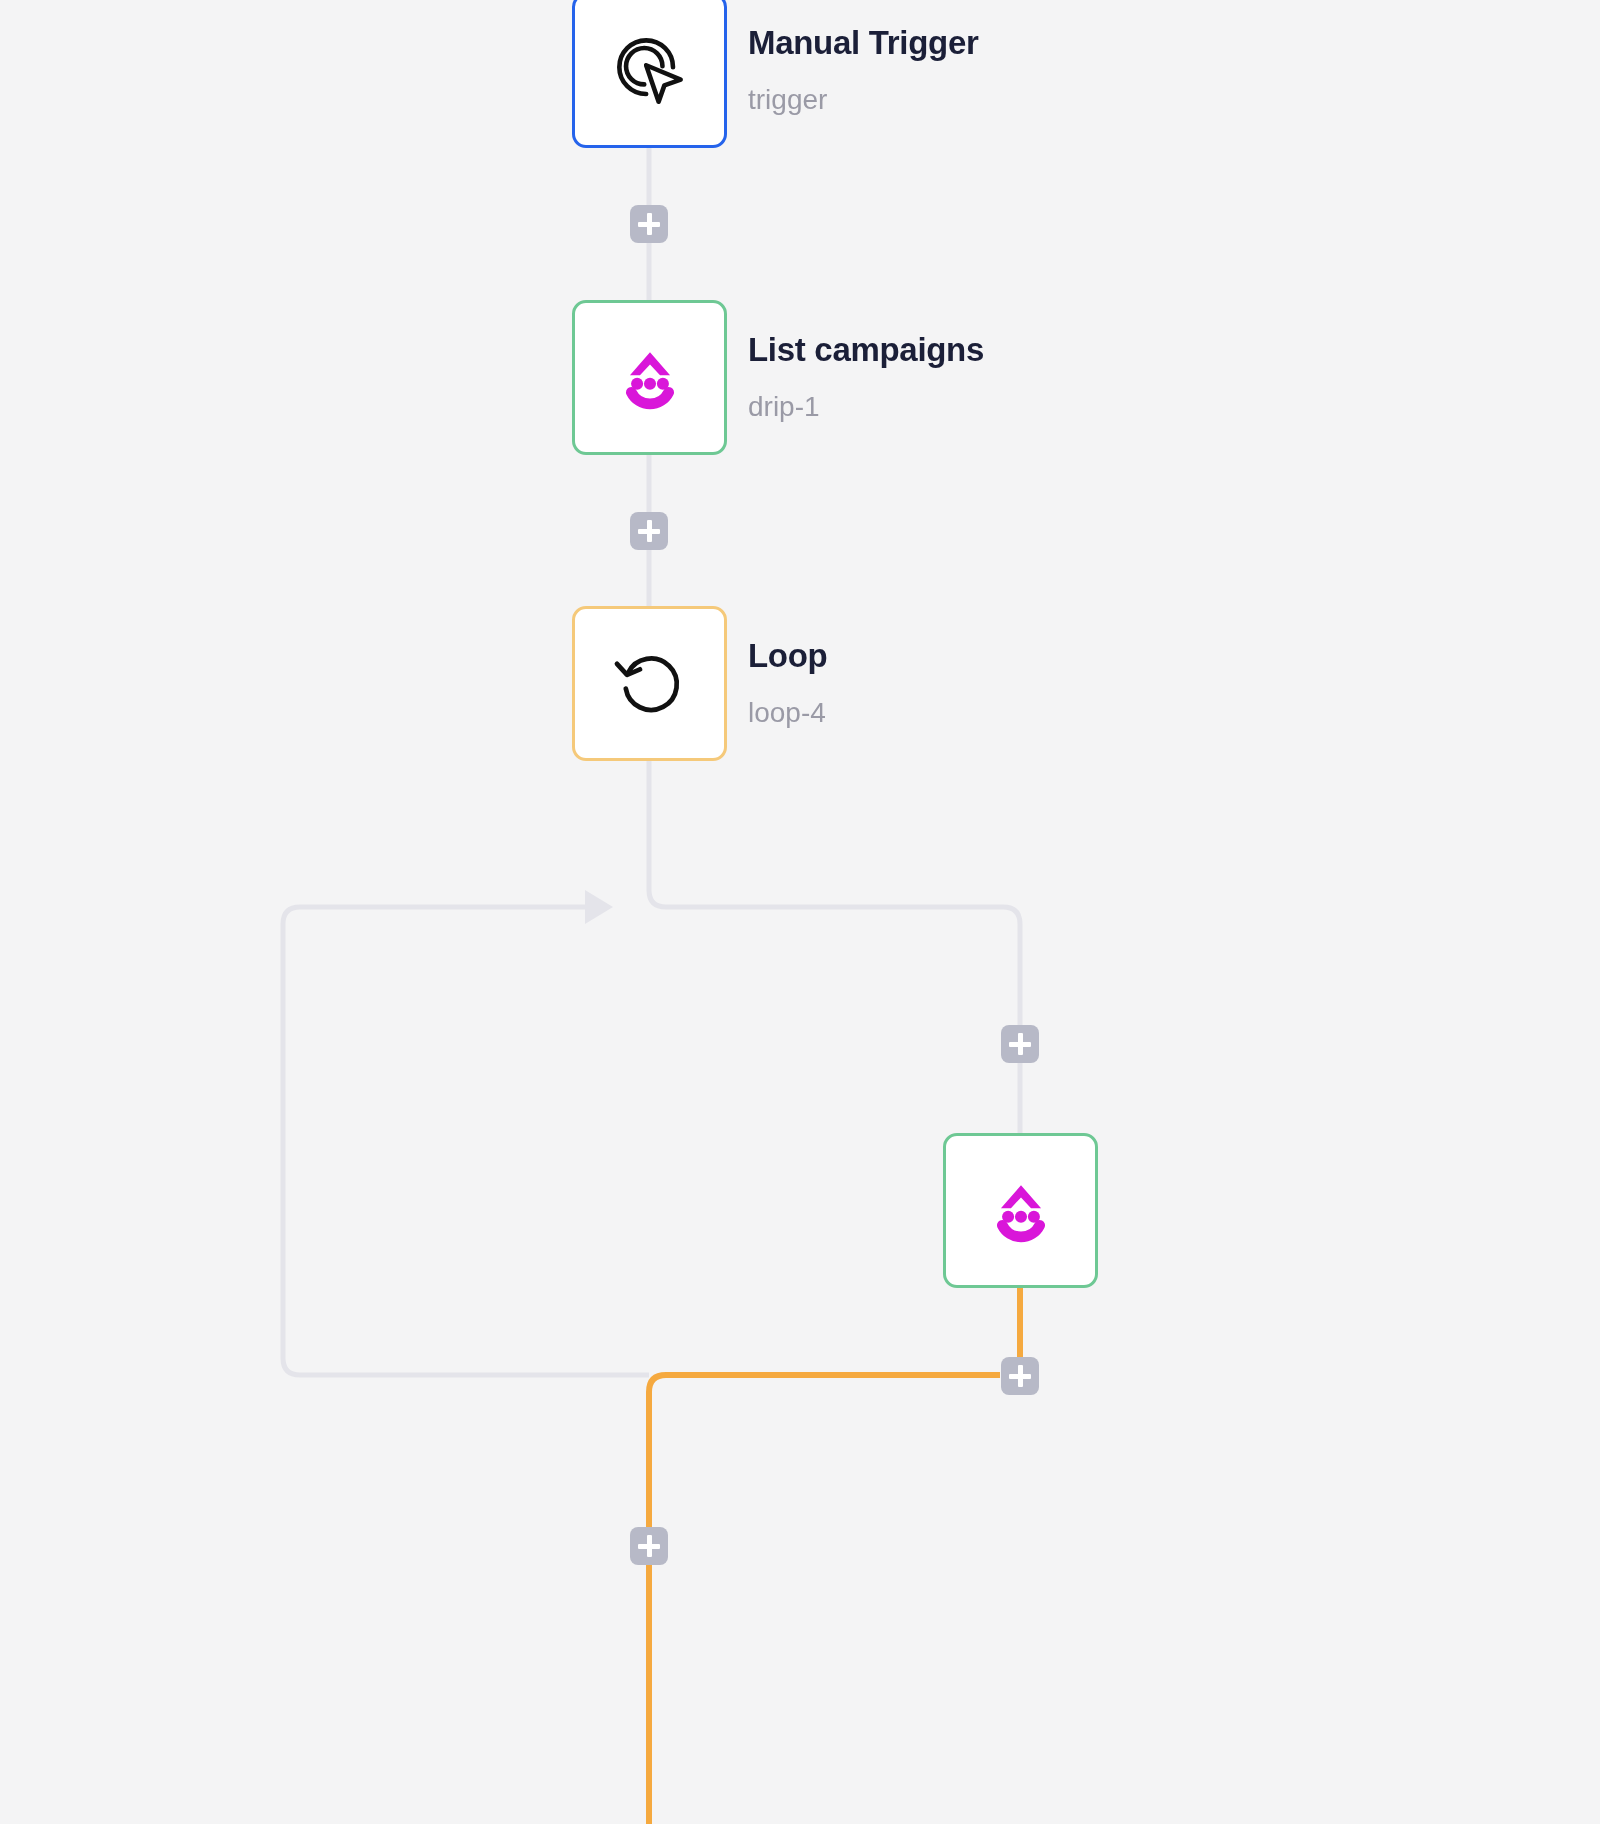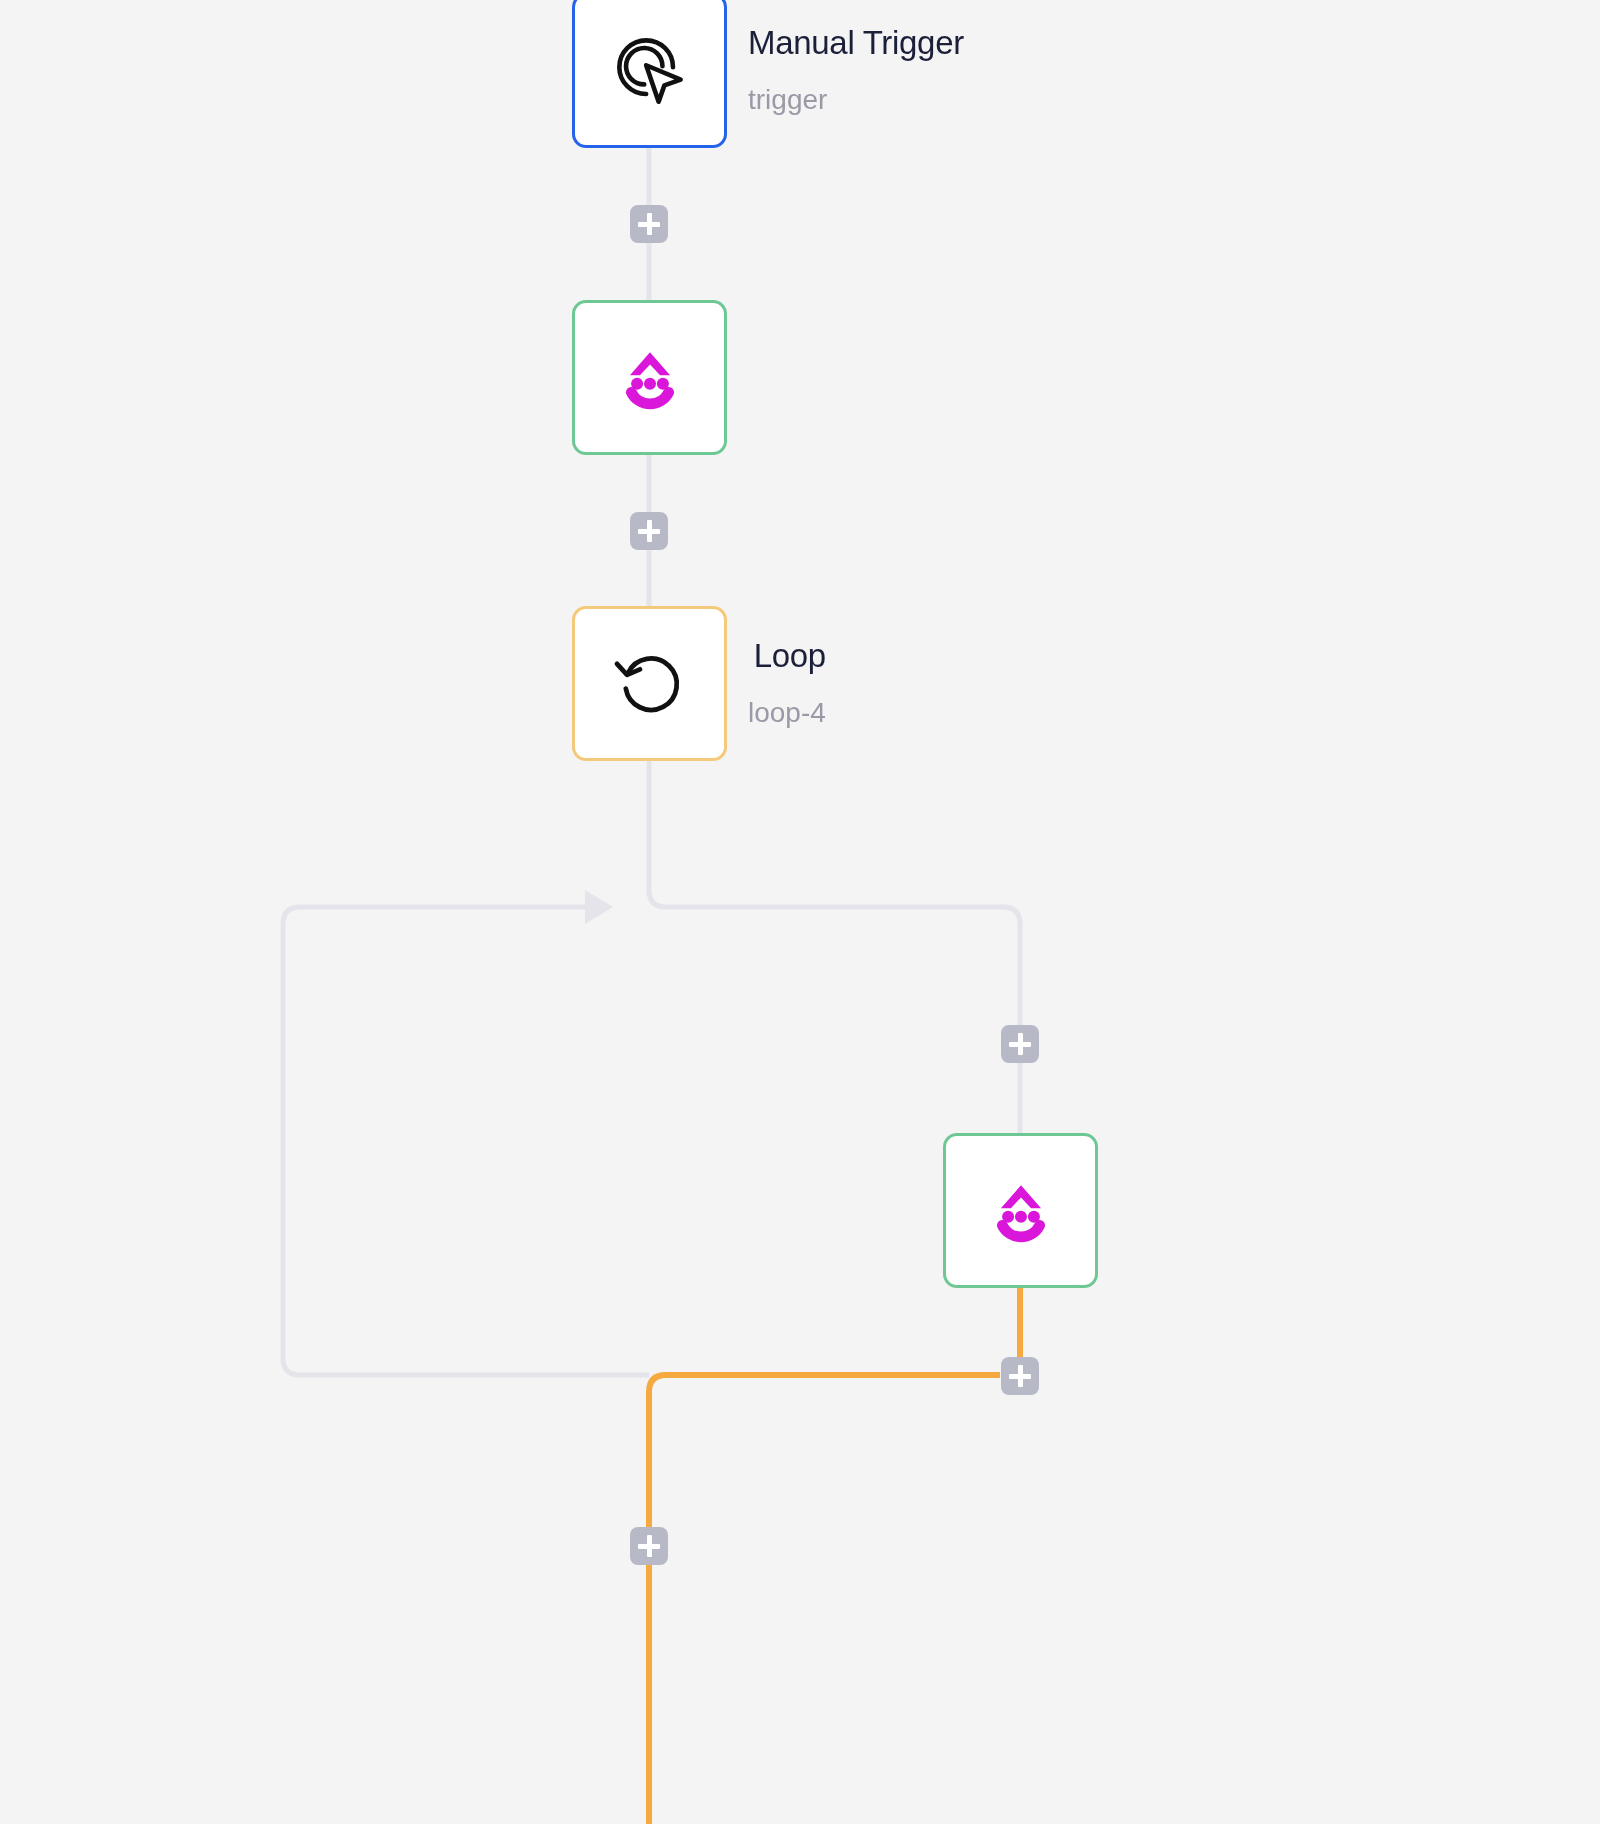--- a/index.html
+++ b/index.html
@@ -23,21 +23,21 @@
   .node.blue   { border:3px solid #2563eb; }
   .node.green  { border:3px solid #6ec894; }
   .node.amber  { border:3px solid #f5c97a; }
 
   .label {
     position:absolute;
     display:flex; flex-direction:column; justify-content:center;
     white-space:nowrap;
   }
   .label .title {
-    font-size:33px; font-weight:400; color:#1b1f38;
+    font-size:33px; font-weight:700; color:#1b1f38;
     letter-spacing:-0.3px; line-height:1.2;text-align:right;
   }
   .label .sub {
     font-size:28px; font-weight:400; color:#9a9aa6;
     line-height:1.25; margin-top:19px;
   }
 
   .plus {
     position:absolute;
     width:38px; height:38px;
@@ -95,20 +95,24 @@
     <span class="icon">
       <svg width="86" height="86" viewBox="0 0 60 60">
         <path d="M30 12 L44 28 L37 28 L30 20.5 L23 28 L16 28 Z" fill="#d916d9"></path>
         <circle cx="21" cy="34" r="4.2" fill="#d916d9"></circle>
         <circle cx="30" cy="34" r="4.2" fill="#d916d9"></circle>
         <circle cx="39" cy="34" r="4.2" fill="#d916d9"></circle>
         <path d="M17 40 A14.5 14.5 0 0 0 43 40" fill="none" stroke="#d916d9" stroke-width="7.5" stroke-linecap="round"></path>
       </svg>
     </span>
   </div>
+  <div class="label" style="left:748px; top:312px; height:130px;">
+    <div class="title">List campaigns</div>
+    <div class="sub">drip-1</div>
+  </div>
 
   <div class="plus" style="left:630px; top:512px;"></div>
 
   <div class="node amber" style="left:572px; top:606px;">
     <span class="icon">
       <svg width="88" height="88" viewBox="0 0 48 48">
         <path d="M12 18 A14 14 0 1 1 10.8 26.5" fill="none" stroke="#111" stroke-width="2.6" stroke-linecap="round"></path>
         <path d="M6 13 L11.5 19 L18.5 16" fill="none" stroke="#111" stroke-width="2.6" stroke-linecap="round" stroke-linejoin="round"></path>
       </svg>
     </span>

